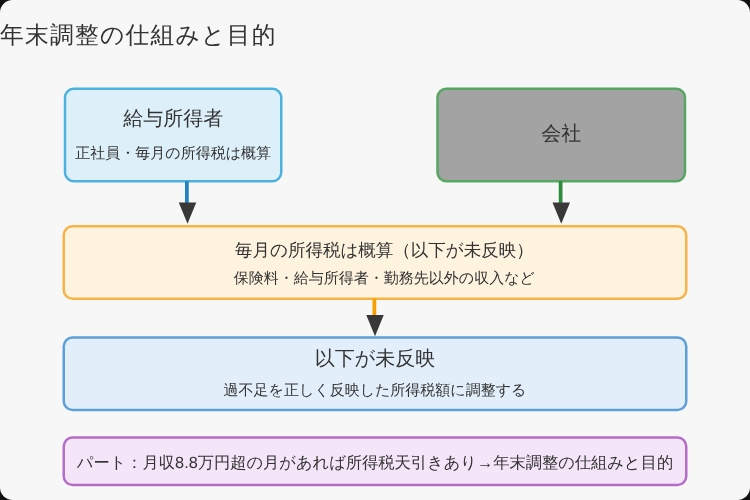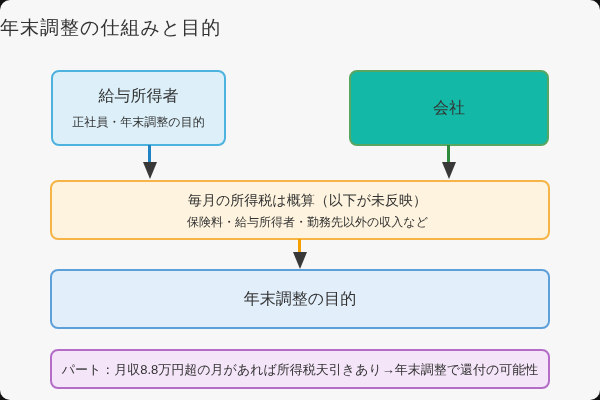--- a/index.html
+++ b/index.html
@@ -40,42 +40,43 @@
 </style>
 </head>
 <body>
 
 <div class="canvas" style="background-color: rgb(247, 247, 247); color: rgb(51, 51, 51);">
 
   <div class="diagram-title">年末調整の仕組みと目的</div>
 
   <div class="node node-employee" style="background-color: rgb(221, 240, 249); border-color: rgb(77, 178, 222);">
     <div class="node-title">給与所得者</div>
-    <div class="node-sub">正社員・年末調整の目的</div>
+    <div class="node-sub">正社員・毎月の所得税は概算</div>
   </div>
 
-  <div class="node node-company" style="background-color: #14b8a6; border-color: rgb(87, 167, 99);">
+  <div class="node node-company" style="background-color: #a3a3a3; border-color: rgb(87, 167, 99);">
     <div class="node-title">会社</div>
   </div>
 
   <div class="edge-line line-employee" style="background-color: rgb(31, 131, 196);"></div>
   <div class="arrow-head head-employee" style="border-top-color: rgb(56, 56, 56);"></div>
 
   <div class="edge-line line-company" style="background-color: rgb(46, 139, 60);"></div>
   <div class="arrow-head head-company" style="border-top-color: rgb(56, 56, 56);"></div>
 
   <div class="node node-monthly" style="background-color: rgb(253, 243, 222); border-color: rgb(245, 180, 69);">
     <div class="node-title">毎月の所得税は概算（以下が未反映）</div>
     <div class="node-sub">保険料・給与所得者・勤務先以外の収入など</div>
   </div>
 
   <div class="edge-line line-monthly" style="background-color: rgb(245, 159, 0);"></div>
   <div class="arrow-head head-monthly" style="border-top-color: rgb(56, 56, 56);"></div>
 
   <div class="node node-purpose" style="background-color: rgb(226, 239, 250); border-color: rgb(92, 159, 217);">
-    <div class="node-title">年末調整の目的</div>
+    <div class="node-title">以下が未反映</div>
+    <div class="node-sub">過不足を正しく反映した所得税額に調整する</div>
   </div>
 
   <div class="node node-note" style="background-color: rgb(244, 229, 248); border-color: rgb(180, 108, 200);">
-    <div class="node-text">パート：月収8.8万円超の月があれば所得税天引きあり→年末調整で還付の可能性</div>
+    <div class="node-text">パート：月収8.8万円超の月があれば所得税天引きあり→年末調整の仕組みと目的</div>
   </div>
 
 </div>
 
 </body></html>

